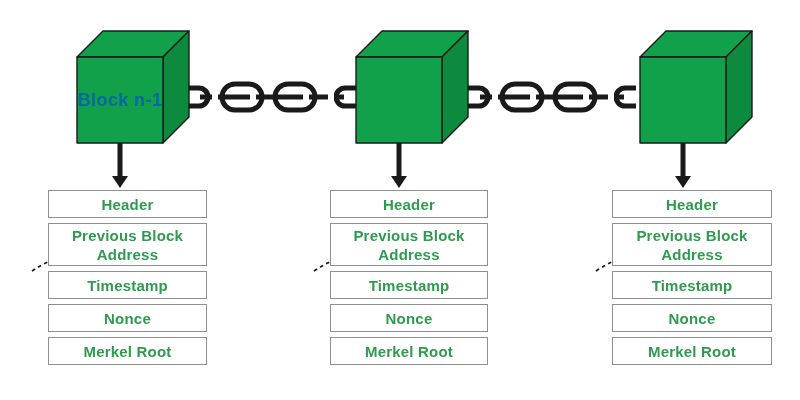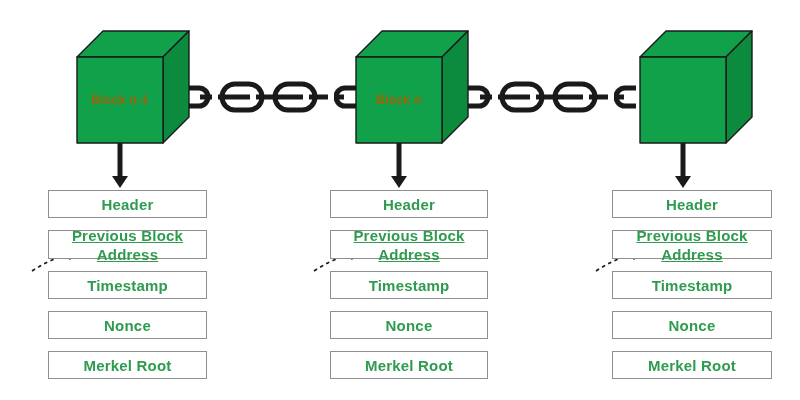--- a/index.html
+++ b/index.html
@@ -4,31 +4,31 @@
 <style>
   html,body{margin:0;padding:0;background:#fff;}
   #canvas{
     position:relative;width:800px;height:400px;background:#fff;
     font-family:"Liberation Sans",sans-serif;overflow:hidden;
   }
   #gfx{position:absolute;left:0;top:0;}
   .cube-label{
     position:absolute;top:57px;width:86px;height:86px;
     display:flex;align-items:center;justify-content:center;
-    color:#a16207;font-size:12px;font-weight:700;letter-spacing:.4px;white-space:nowrap;
+    color:#0369a1;font-size:18px;font-weight:700;letter-spacing:.4px;white-space:nowrap;
   }
   .stack{
-    position:absolute;top:190px;display:flex;flex-direction:column;gap:12px;
+    position:absolute;top:190px;display:flex;flex-direction:column;gap:5px;
   }
   .fbox{
     box-sizing:border-box;height:28px;border:1.5px solid #8f8f8f;background:#fff;
     display:flex;align-items:center;justify-content:center;text-align:center;
     color:#2e9b4e;font-size:15px;font-weight:700;letter-spacing:.2px;
   }
-  .fbox.tall{height:29px;line-height:19px;padding:0 0;text-decoration:underline;}
+  .fbox.tall{height:43px;line-height:19px;padding:0 0;}
 </style>
 </head>
 <body>
 
 <div id="canvas">
 
   <svg id="gfx" width="800" height="400" viewBox="0 0 800 400">
     <defs>
       <marker id="dhead" markerWidth="11" markerHeight="9" refX="9" refY="4.5" orient="auto">
         <path d="M0,0 L11,4.5 L0,9 Z" fill="#1a1a1a"></path>
@@ -99,21 +99,20 @@
     </g>
     <g>
       <path d="M314 271 Q342 253 366 251" fill="none" stroke="#1a1a1a" stroke-width="1.7" stroke-dasharray="3.5 3.5" marker-end="url(#dhead)"></path>
     </g>
     <g>
       <path d="M596 271 Q624 253 648 251" fill="none" stroke="#1a1a1a" stroke-width="1.7" stroke-dasharray="3.5 3.5" marker-end="url(#dhead)"></path>
     </g>
   </svg>
 
   <div class="cube-label" style="left:77px">Block n-1</div>
-  <div class="cube-label" style="left:356px">Block n</div>
 
   <div class="stack" style="left:48px;width:159px">
     <div class="fbox">
       <span>Header</span>
       </div>
     <div class="fbox tall">
       <span>Previous Block Address</span>
       </div>
     <div class="fbox">
       <span>Timestamp</span>

